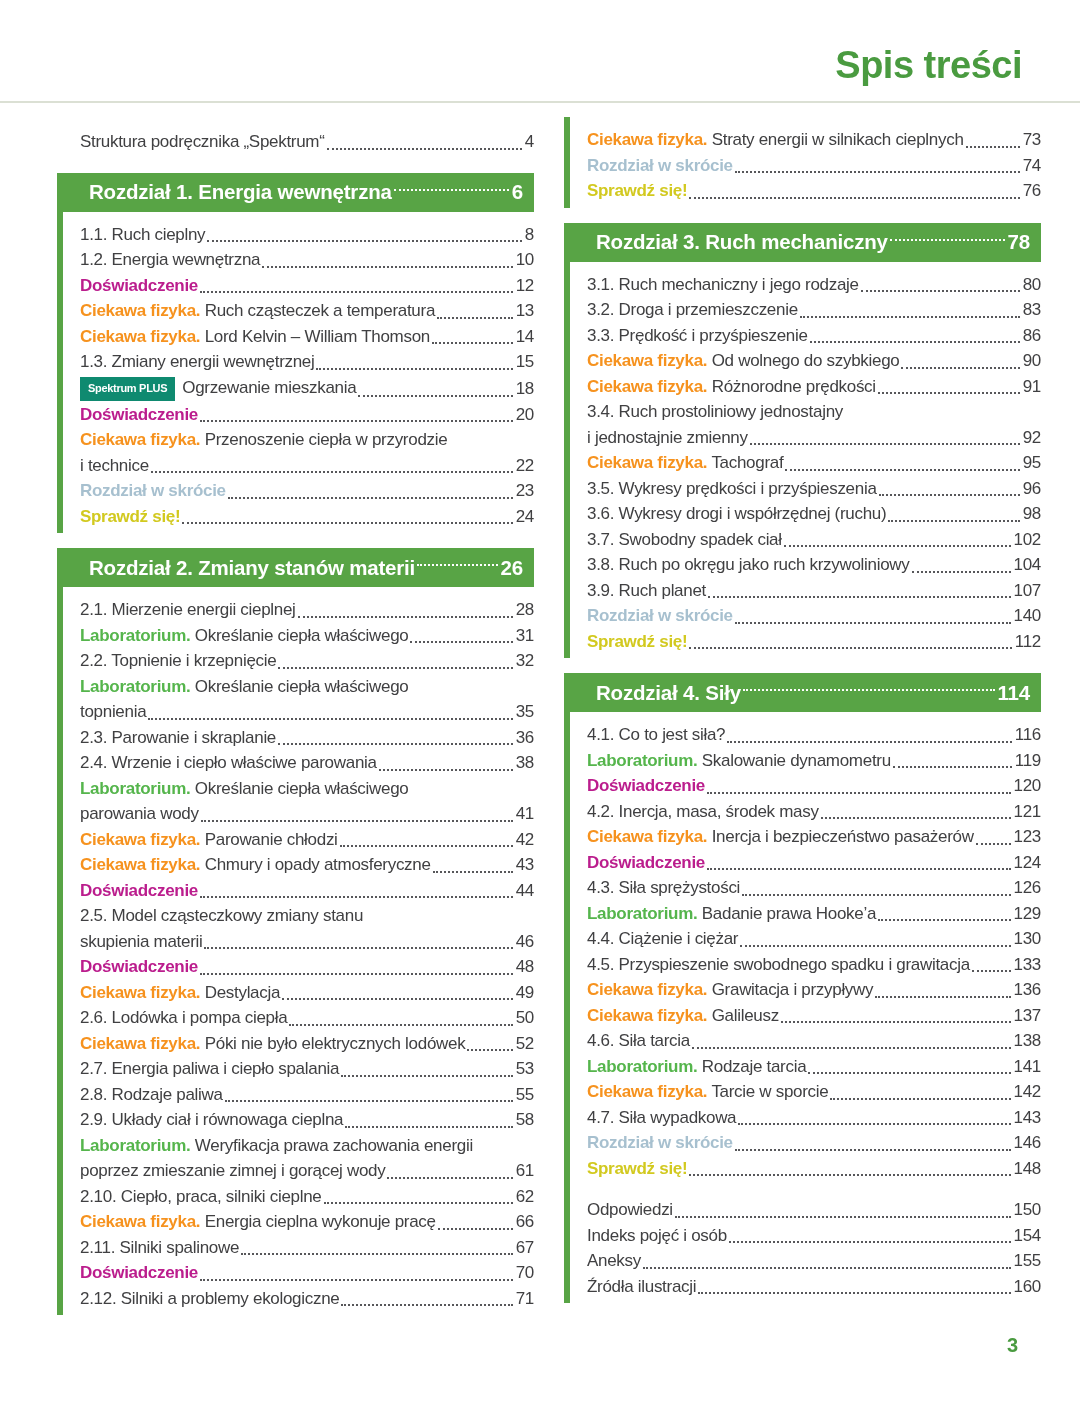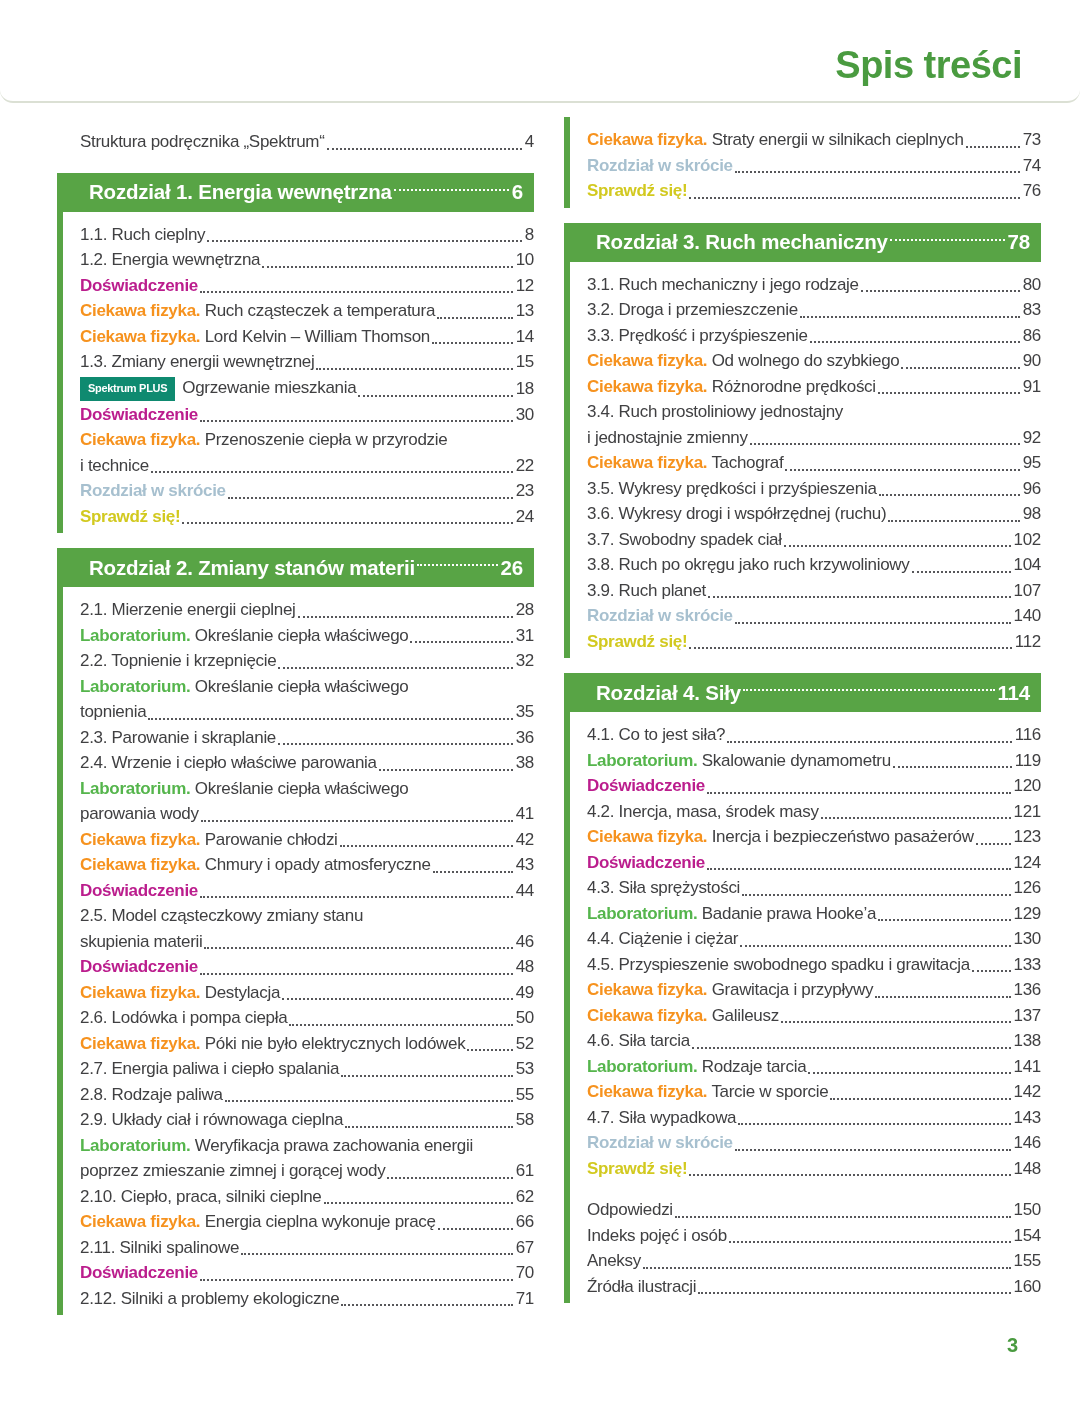--- a/index.html
+++ b/index.html
@@ -9,21 +9,20 @@
     background:#ffffff;
     font-family:"Liberation Sans", sans-serif;
     color:var(--text-dark, #404042);
     overflow:hidden;
     position:relative;
   }
   .page-header {
     padding:44px 58px 14px 0;
     border-bottom:2px solid var(--rule-gray, #dbe0d4);
     text-align:right;
-    border-radius:13px;
   }
   .page-header h1 {
     display:inline-block;
     font-size:38px;
     font-weight:bold;
     letter-spacing:-0.5px;
     color:var(--title-green, #4a9b40);
   }
   .cols {
     display:flex;
@@ -168,21 +167,21 @@
               <div class="row">
                 <span class="txt"><span class="badge">Spektrum PLUS</span><span class="t">Ogrzewanie mieszkania</span></span>
                 <span class="lead"></span>
                 <span class="pg">18</span>
               </div>
             </div>
             <div class="entry">
               <div class="row">
                 <span class="txt"><span class="lbl dosw">Doświadczenie</span> </span>
                 <span class="lead"></span>
-                <span class="pg">30</span>
+                <span class="pg">20</span>
               </div>
             </div>
             <div class="entry">
               <div class="l1"><span class="txt"><span class="lbl ciekawa">Ciekawa fizyka.</span> <span class="t">Przenoszenie ciepła w przyrodzie</span></span></div>
               <div class="row">
                 <span class="t">i technice</span>
                 <span class="lead"></span>
                 <span class="pg">22</span>
               </div>
             </div>

